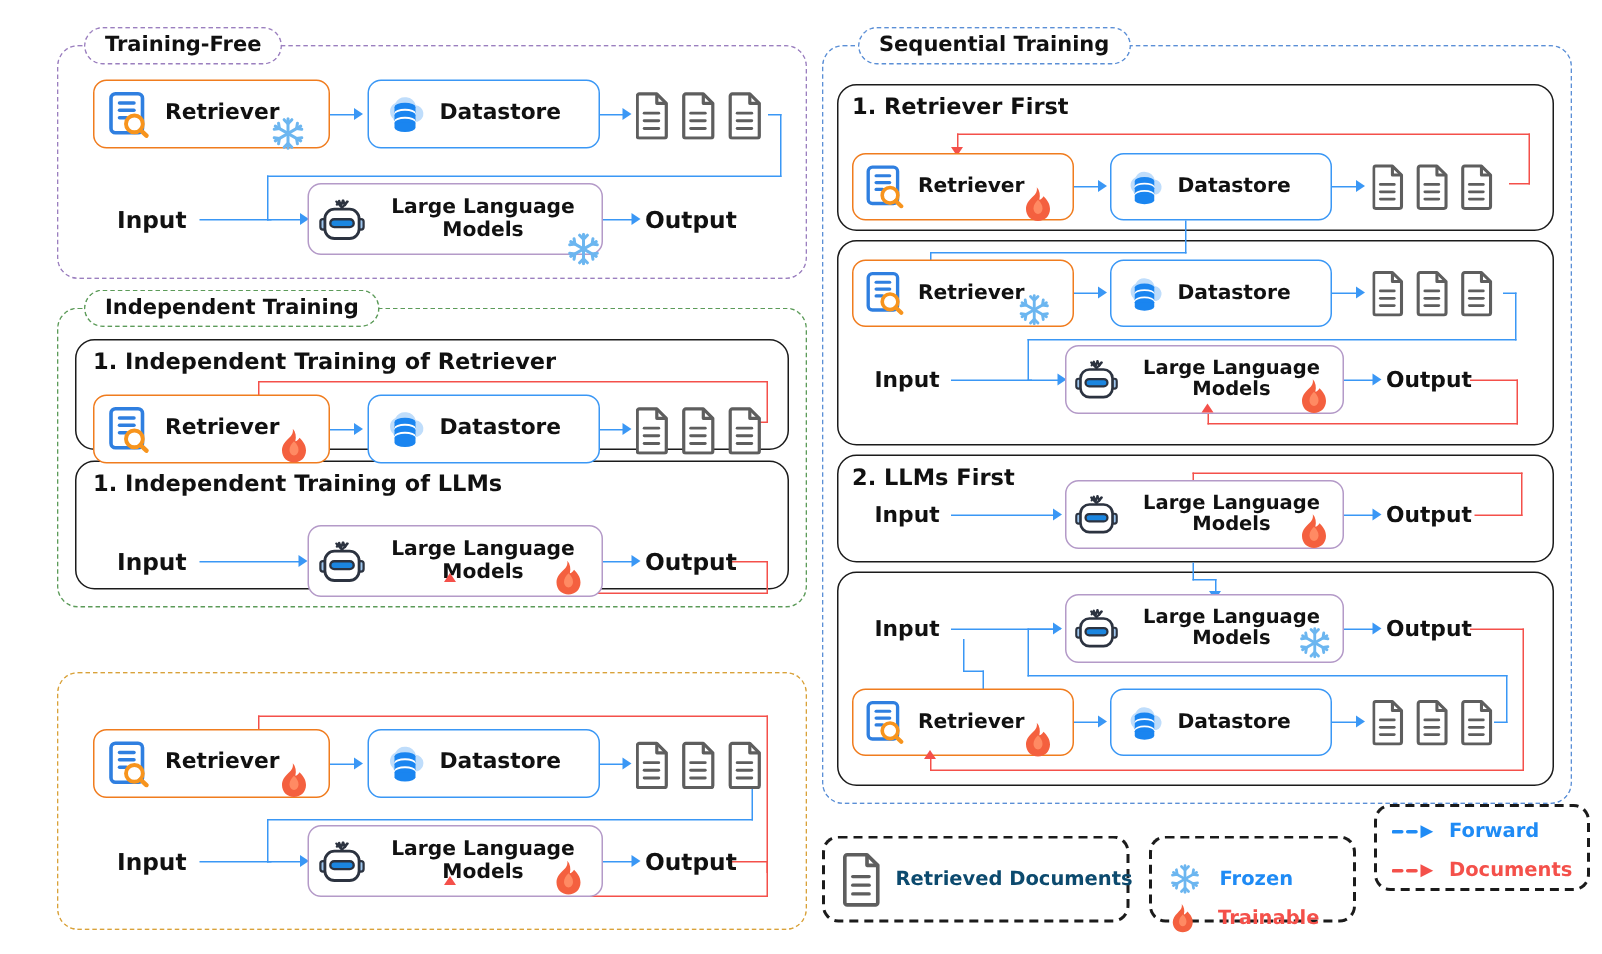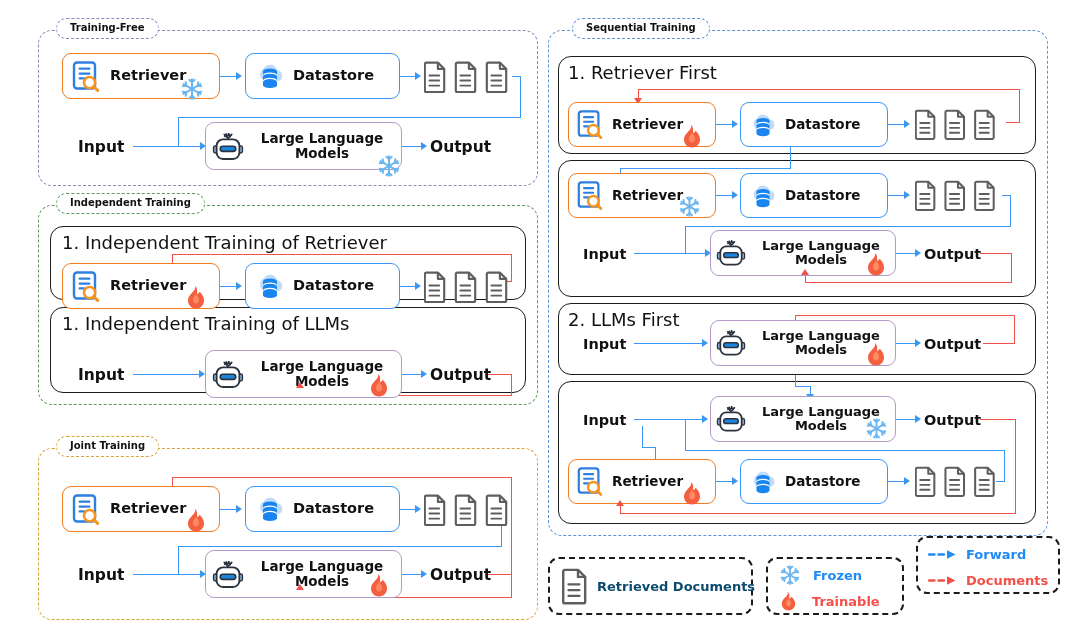--- a/index.html
+++ b/index.html
@@ -3,35 +3,35 @@
 <meta charset="utf-8">
 <style>
   html,body{margin:0;padding:0;background:#fff;}
   body{width:1068px;height:636px;position:relative;overflow:hidden;
        font-family:"DejaVu Sans","Liberation Sans",sans-serif;}
   .canvas{position:absolute;left:0;top:0;width:1068px;height:636px;}
 
   
   .group{position:absolute;border:1.6px dashed #888;border-radius:14px;box-sizing:border-box;}
   .group-label{position:absolute;background:#fff;border:1.6px dashed #888;border-radius:18px;
-               padding:3px 13px 4px 13px;font-weight:700;font-size:10px;color:#111;
+               padding:3px 13px 4px 13px;font-weight:700;font-size:14px;color:#111;
                white-space:nowrap;line-height:1.15;z-index:6;}
 
   .g-purple{border-color:#9b7fbf;}
   .g-purple-lab{border-color:#9b7fbf;}
   .g-green{border-color:#5c9b59;}
   .g-green-lab{border-color:#5c9b59;}
   .g-orange{border-color:#d9a23a;}
   .g-orange-lab{border-color:#d9a23a;}
   .g-blue{border-color:#5b8fd6;}
   .g-blue-lab{border-color:#5b8fd6;}
 
   
   .panel{position:absolute;border:1.9px solid #1b1b1b;border-radius:13px;box-sizing:border-box;background:#fff;}
-  .panel-title{position:absolute;font-weight:400;font-size:18px;color:#111;white-space:nowrap;}
+  .panel-title{position:absolute;font-weight:700;font-size:15px;color:#111;white-space:nowrap;}
 
   
   .node{position:absolute;box-sizing:border-box;border-radius:9px;display:flex;align-items:center;
         background:#fff;z-index:3;}
   .node.retriever{border:1.9px solid #f07c1e;}
   .node.datastore{border:1.9px solid #3a97f5;}
   .node.llm{border:1.9px solid #b49ac8;}
   .node-label{font-weight:700;color:#111;line-height:1.08;white-space:nowrap;}
   .node-label.two{white-space:normal;text-align:center;}
 
@@ -284,21 +284,20 @@
   <div class="arw r" style="left:421px;top:369.6px;"></div>
   <span class="plain" style="left:430px;top:366px;font-size:15.5px;">Output</span>
 
   <div class="ln h red" style="left:487px;top:374px;width:25px;"></div>
   <div class="ln v red" style="left:511px;top:374px;height:22px;"></div>
   <div class="ln h red" style="left:300px;top:395px;width:212px;"></div>
   <div class="ln v red" style="left:300px;top:386px;height:10px;"></div>
   <div class="arw red u" style="left:295.6px;top:382px;"></div>
 
   <div class="group g-orange" style="left:38px;top:448px;width:500px;height:172px;"></div>
-  <div class="group-label g-orange-lab" style="left:56px;top:436px;">Joint Training</div>
 
   <div class="ln h red" style="left:172px;top:477px;width:340px;"></div>
   <div class="ln v red" style="left:172px;top:477px;height:12px;"></div>
   <div class="arw red d" style="left:167.6px;top:487px;"></div>
   <div class="ln v red" style="left:511px;top:477px;height:105px;"></div>
 
   <div class="node retriever" style="left:62px;top:486px;width:158px;height:46px;padding-left:8px;">
     <span class="inico">
       <svg width="30" height="31" viewBox="0 0 30 31">
           <use href="#i-retriever"></use>
@@ -634,21 +633,21 @@
     <div style="display:flex;align-items:center;height:100%;padding-left:9px;">
       <span class="inico">
         <svg width="32" height="37" viewBox="0 0 22 32">
             <use href="#i-doc"></use>
           </svg></span>
       <span class="legtxt" style="margin-left:6px;">Retrieved Documents</span>
     </div>
   </div>
 
   <div class="legbox" style="left:766px;top:557px;width:138px;height:58px;">
-    <div style="display:flex;align-items:center;height:26px;margin-top:3px;padding-left:12px;">
+    <div style="display:flex;align-items:center;height:26px;margin-top:14px;padding-left:12px;">
       <span class="inico">
         <svg width="20" height="20" viewBox="0 0 22 22">
             <use href="#i-snow"></use>
           </svg></span>
       <span class="legtxt legblue" style="margin-left:13px;">Frozen</span>
     </div>
     <div style="display:flex;align-items:center;height:26px;padding-left:12px;">
       <span class="inico">
         <svg width="17" height="20" viewBox="0 0 20 24">
             <use href="#i-fire"></use>

